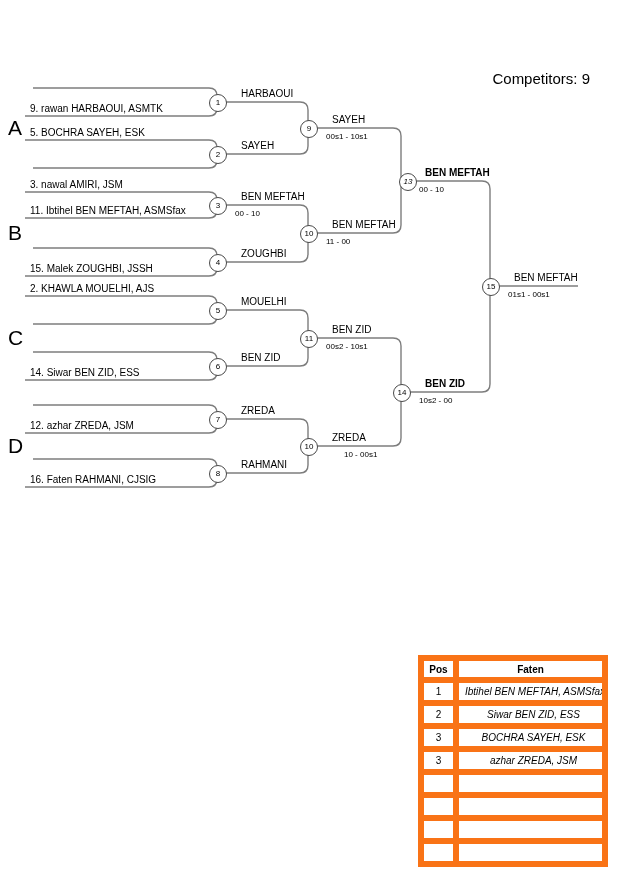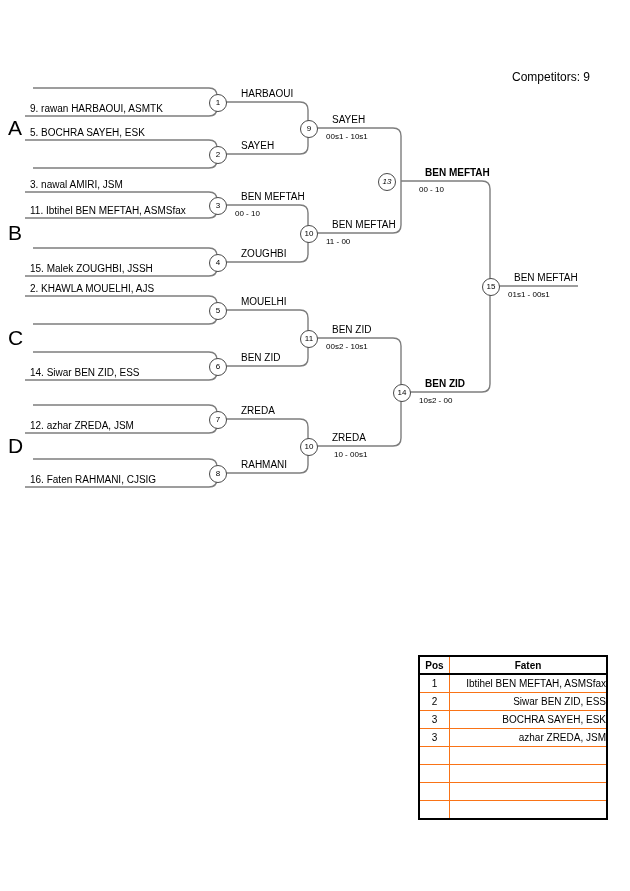--- a/index.html
+++ b/index.html
@@ -1,37 +1,37 @@
 <!DOCTYPE html>
 <html><head>
 <meta charset="utf-8">
 <style>
   html,body { margin:0; padding:0; background:#fff; }
   body { width:630px; height:891px; position:relative; font-family:"Liberation Sans", sans-serif; color:#000; overflow:hidden; }
   .page { position:absolute; left:0; top:0; width:630px; height:891px; }
   .doc-title { position:absolute; left:0; top:44px; width:630px; text-align:center;
                font-size:18px; font-weight:bold; white-space:pre; letter-spacing:0px; }
-  .competitors { position:absolute; right:40px; top:70px; font-size:12px; }
+  .competitors { position:absolute; right:40px; top:70px; font-size:15px; }
   #bracket-svg { position:absolute; left:0; top:0; z-index:1; }
   .section-label { position:absolute; left:8px; font-size:21px; color:#000; transform:translateY(-50%); z-index:2; }
   .entry-name { position:absolute; font-size:10px; white-space:nowrap; z-index:2; }
   .match-circle { position:absolute; width:16px; height:16px; border:1px solid #4a4a4a; border-radius:50%;
                   background:#fff; font-size:8px; line-height:15px; text-align:center; z-index:3; }
   .winner-label { position:absolute; font-size:10px; white-space:nowrap; z-index:2;margin-left:8px; }
   .winner-label.bold { font-weight:bold; }
   .score-label { position:absolute; font-size:8px; white-space:nowrap; z-index:2; }
   .results-wrap { position:absolute; left:418px; top:655px; width:190px; z-index:2; }
   .results-title { text-align:center; font-size:11px; font-weight:bold; line-height:13px; margin-bottom:8px; }
   .results-table { border-collapse:collapse; width:190px; table-layout:fixed; border:2px solid #000; }
-  .results-table th, .results-table td { border:1px solid #f97316; font-size:10px; padding:0; overflow:hidden; white-space:nowrap; }
+  .results-table th, .results-table td { border:6px solid #f97316; font-size:10px; padding:0; overflow:hidden; white-space:nowrap; }
   .results-table th { height:16px; font-weight:bold; text-align:center; border-bottom:2px solid #000; }
   .results-table td { height:17px; }
   .results-table .col-pos { width:29px; }
   .results-table td.pos { text-align:center; }
-  .results-table td.name { text-align:right; padding-left:6px; }
+  .results-table td.name { text-align:center; padding-left:6px;font-style:italic; }
 </style>
 </head>
 <body>
 
 <div class="page">
   <div class="competitors">Competitors: 9</div>
 
   <svg id="bracket-svg" width="630" height="891" viewBox="0 0 630 891">
       <path d="M 33 88 H 209 Q 217 88 217 96 V 102" fill="none" stroke="#7d7d7d" stroke-width="1.4"></path>
       <path d="M 25 116 H 209 Q 217 116 217 108 V 102" fill="none" stroke="#7d7d7d" stroke-width="1.4"></path>
@@ -101,22 +101,22 @@
       <div class="winner-label" style="left: 324px; top: 114px;">SAYEH</div>
       <div class="score-label" style="left: 326px; top: 132px;">00s1 - 10s1</div>
       <div class="match-circle" style="left: 300px; top: 225px;">10</div>
       <div class="winner-label" style="left: 324px; top: 219px;">BEN MEFTAH</div>
       <div class="score-label" style="left: 326px; top: 237px;">11 - 00</div>
       <div class="match-circle" style="left: 300px; top: 330px;">11</div>
       <div class="winner-label" style="left: 324px; top: 324px;">BEN ZID</div>
       <div class="score-label" style="left: 326px; top: 342px;">00s2 - 10s1</div>
       <div class="match-circle" style="left: 300px; top: 438px;">10</div>
       <div class="winner-label" style="left: 324px; top: 432px;">ZREDA</div>
-      <div class="score-label" style="left: 334px; top: 450px;">10 - 00s1</div>
-      <div class="match-circle" style="left: 378px; top: 173px; font-style: italic;">13</div>
+      <div class="score-label" style="left: 344px; top: 450px;">10 - 00s1</div>
+      <div class="match-circle" style="left: 399px; top: 173px; font-style: italic;">13</div>
       <div class="winner-label bold" style="left: 417px; top: 167px;">BEN MEFTAH</div>
       <div class="score-label" style="left: 419px; top: 185px;">00 - 10</div>
       <div class="match-circle" style="left: 393px; top: 384px;">14</div>
       <div class="winner-label bold" style="left: 417px; top: 378px;">BEN ZID</div>
       <div class="score-label" style="left: 419px; top: 396px;">10s2 - 00</div>
       <div class="match-circle" style="left: 482px; top: 278px;">15</div>
       <div class="winner-label" style="left: 506px; top: 272px;">BEN MEFTAH</div>
       <div class="score-label" style="left: 508px; top: 290px;">01s1 - 00s1</div>
     </div>
 

